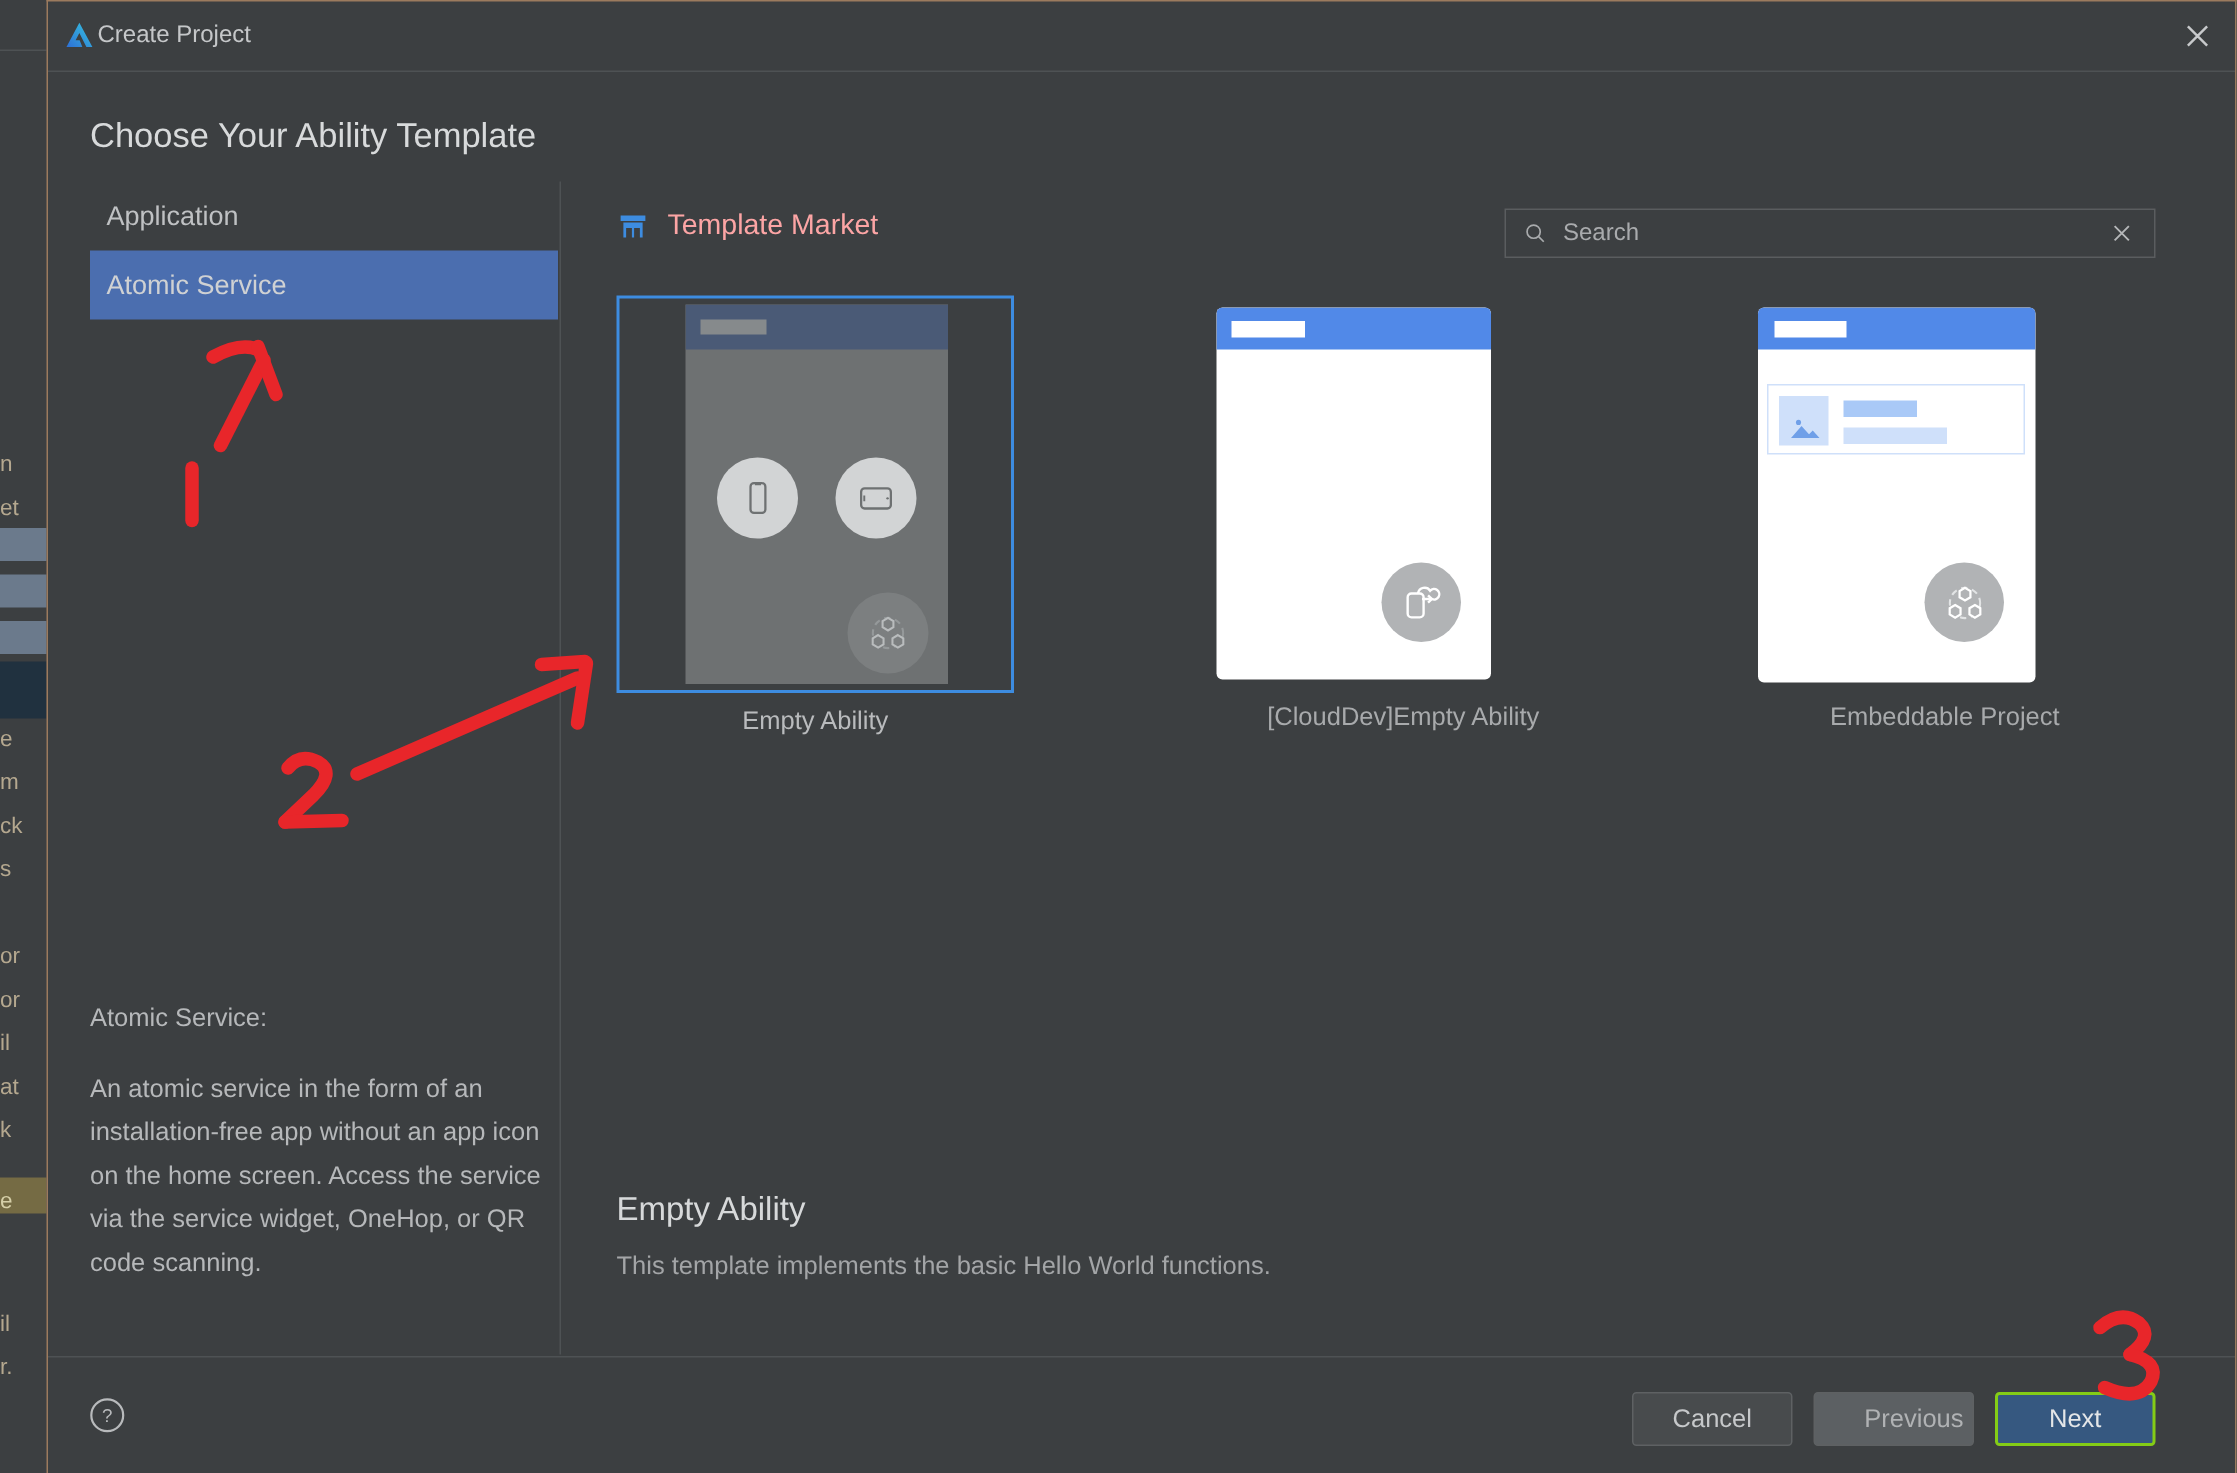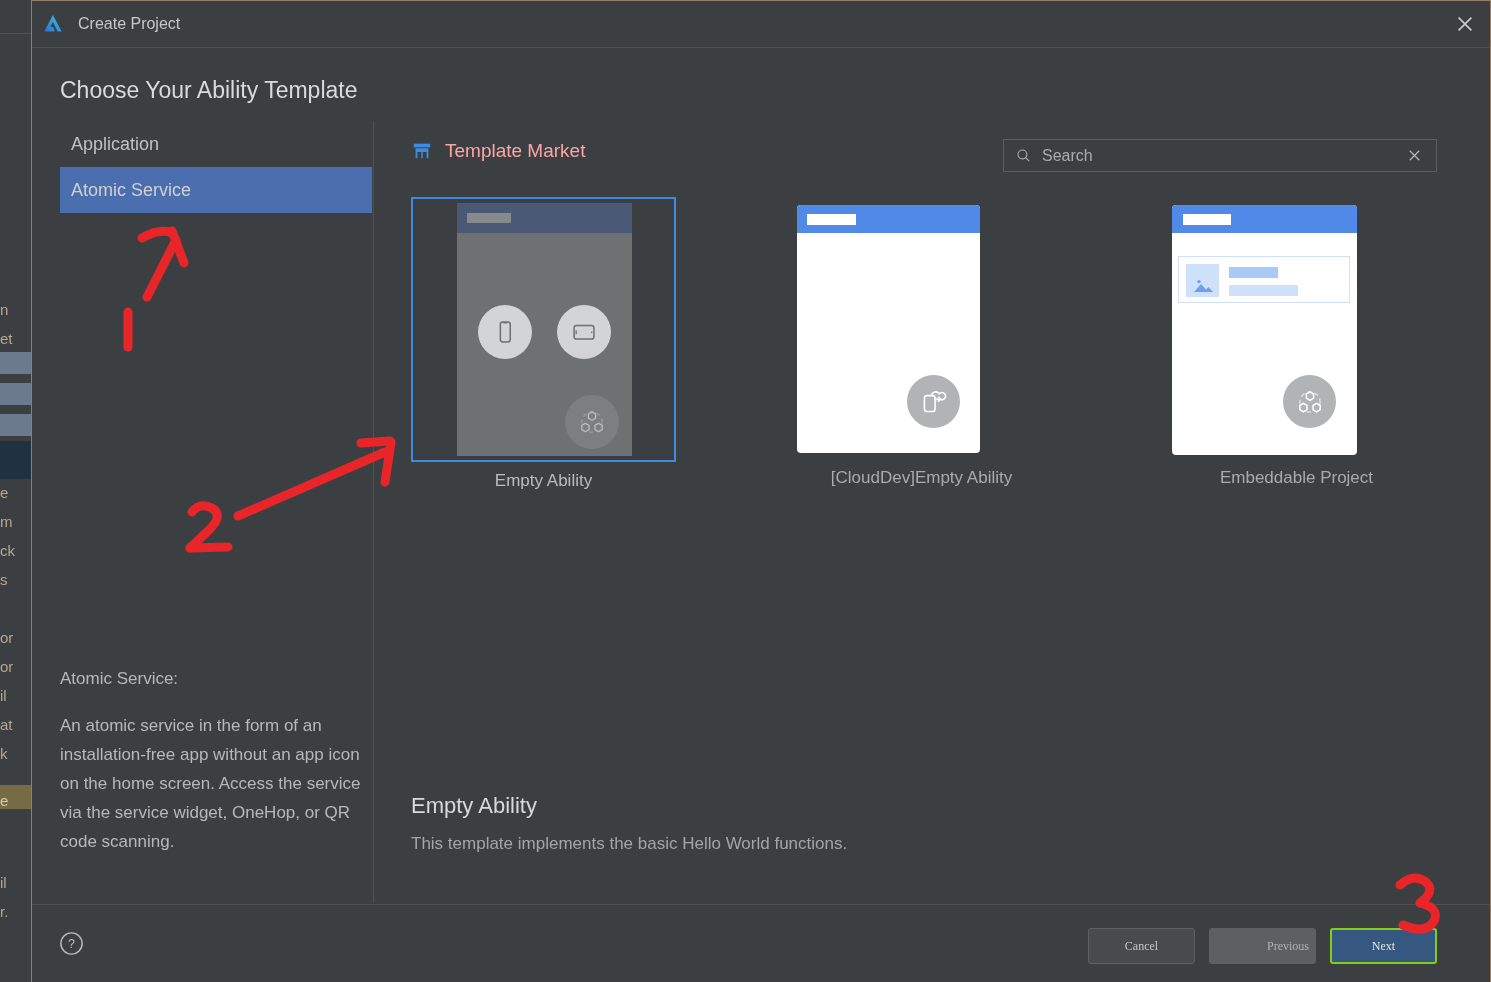--- a/index.html
+++ b/index.html
@@ -74,21 +74,20 @@
     border-bottom: 1px solid #4e5254;
     display: flex;
     align-items: center;
   }
   #app-logo {
     margin-left: 9px;
     width: 24px; height: 24px;
     display: block;
   }
   #dialog-title {
-    margin-left: 13px;
     font-size: 16px;
     color: #c5c7c9;
   }
   #close-btn {
     position: absolute;
     right: 0px; top: 0px;
     width: 50px; height: 45px;
     display: flex; align-items: center; justify-content: center;
     cursor: pointer;
   }
@@ -323,22 +322,22 @@
     cursor: pointer;
     display:block;
   }
   .btn {
     position: absolute;
     top: 23px;
     height: 36px;
     border: 1px solid #5e6163;
     background: #4c5052;
     color: #c6c8ca;
-    font-size: 12px;
-    font-family: Liberation Serif, serif;
+    font-size: 17px;
+    font-family: Liberation Sans, sans-serif;
     border-radius: 3px;
     cursor: pointer;
     box-sizing: border-box;
   }
   #btn-cancel { left: 1056px; width: 107px; background: #484b4d; }
   #btn-previous { left: 1177px; width: 107px; background: #5c6063; color: #b0b2b4; text-align: right; }
   #btn-next {
     left: 1298px; width: 107px;
     background: #365880;
     border: 2px solid #84cc16;
@@ -471,21 +470,21 @@
                 <path d="M16 6.5 l3.4 2 v3.9 l-3.4 2 l-3.4 -2 v-3.9 z" stroke="#b9bcbd" stroke-width="1.3" fill="#7c7f80"></path>
                 <path d="M8.2 19.5 l3.4 2 v3.9 l-3.4 2 l-3.4 -2 v-3.9 z" stroke="#b9bcbd" stroke-width="1.3" fill="#7c7f80" transform="translate(1.6,-2.2)"></path>
                 <path d="M23.8 19.5 l3.4 2 v3.9 l-3.4 2 l-3.4 -2 v-3.9 z" stroke="#b9bcbd" stroke-width="1.3" fill="#7c7f80" transform="translate(-1.6,-2.2)"></path>
               </svg>
             </div>
           </div>
         </div>
         <div class="card-caption">Empty Ability</div>
       </div>
 
-      <div class="card" style="left:378px;">
+      <div class="card" style="left:392px;">
         <div class="card-frame" style="height:262px;">
           <div class="art2" style="left:8px;top:8px;">
             <div class="art2-bar">
               <div class="art2-pill"></div>
             </div>
             <div class="c-cloud">
               <svg viewBox="0 0 32 32" width="34" height="34">
                 <rect x="7" y="10" width="10" height="15" rx="2.4" stroke="#ffffff" stroke-width="1.5" fill="none"></rect>
                 <path d="M16 13.5 h6.2 a3.3 3.3 0 1 0 -1.1 -5.2 a4.2 4.2 0 0 0 -7.6 1.6" stroke="#ffffff" stroke-width="1.5" fill="none"></path>
                 <path d="M19.8 11.2 l2.4 2.3 l-2.4 2.3" stroke="#ffffff" stroke-width="1.5" fill="none"></path>

